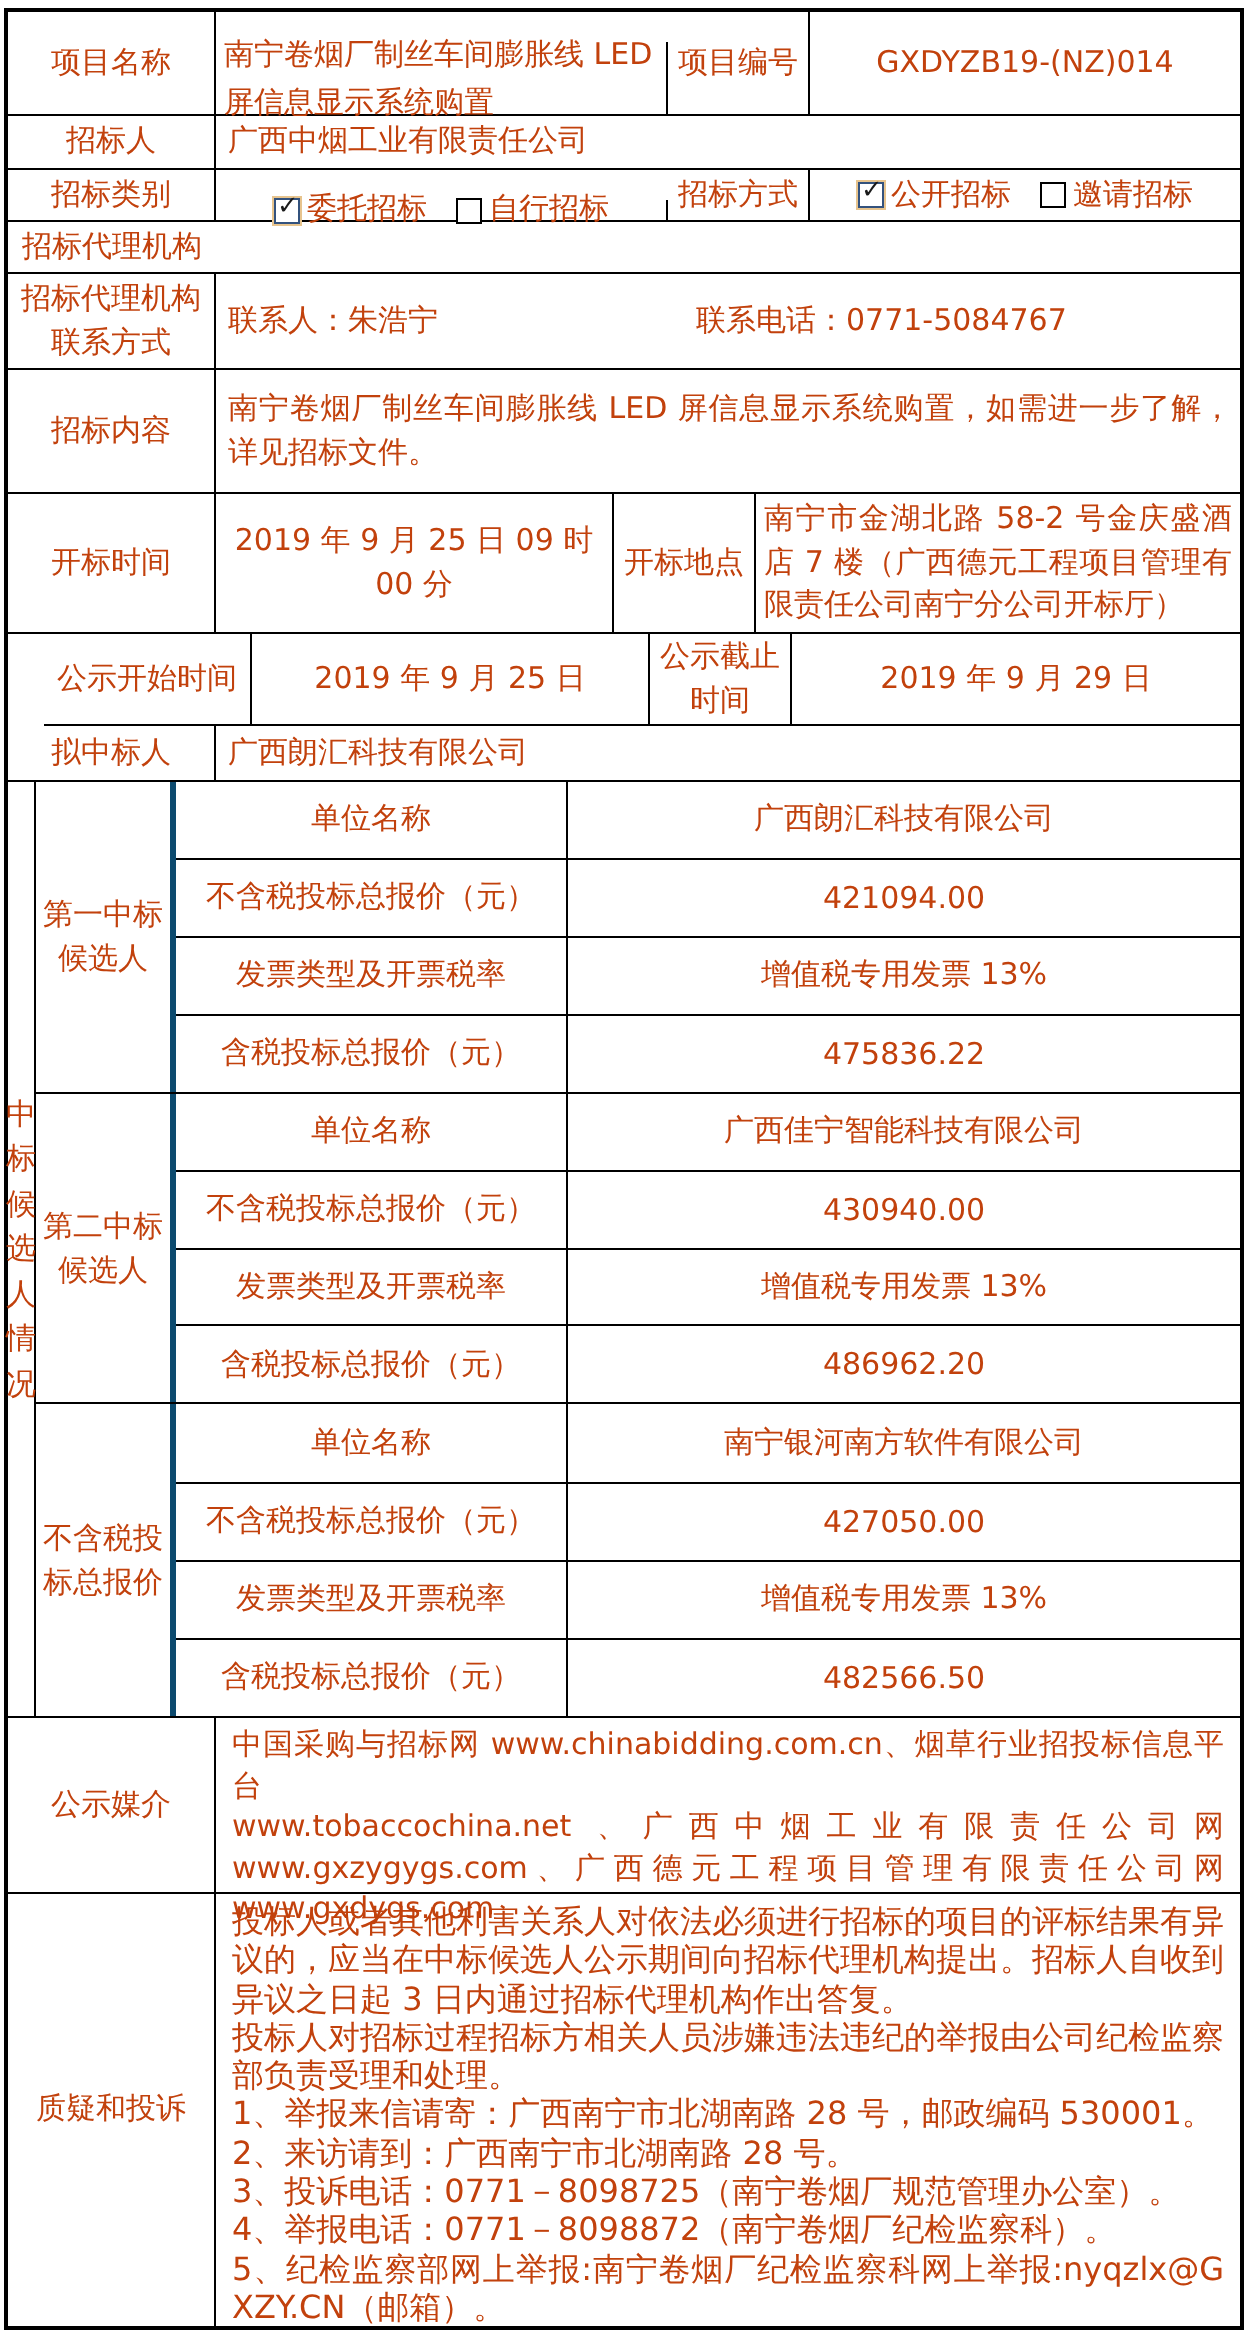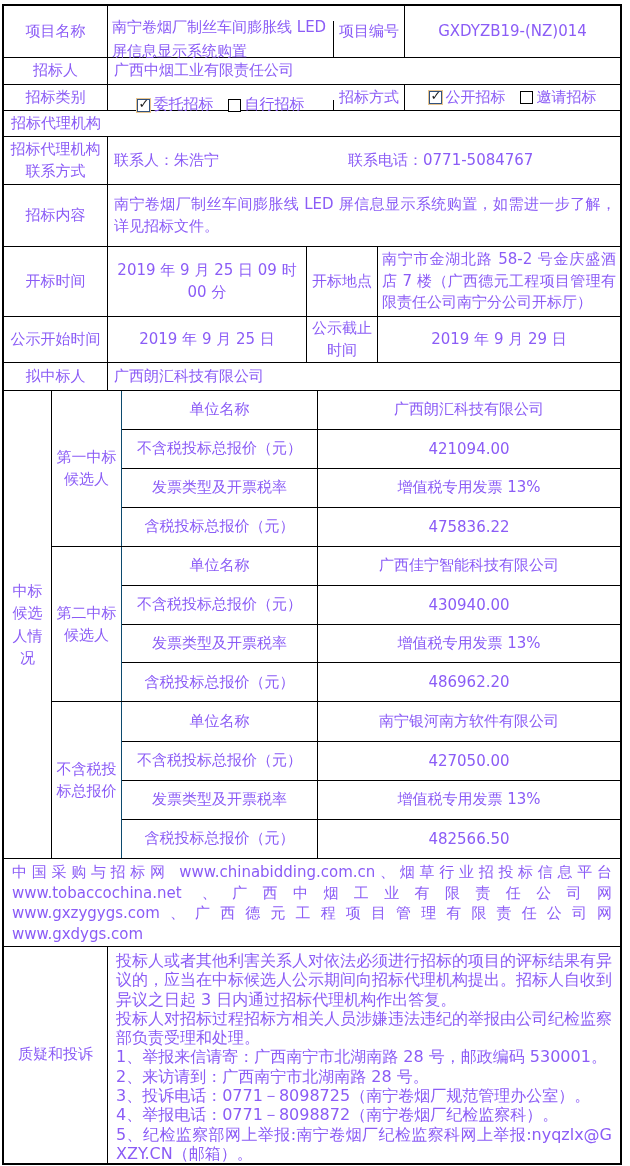--- a/index.html
+++ b/index.html
@@ -1,19 +1,19 @@
 <!DOCTYPE html>
 <html><head>
 <meta charset="utf-8">
 <style>
   * { box-sizing: border-box; margin: 0; padding: 0; }
   html,body { background:#fff; }
   .page {
     position: relative; width: 630px; height: 1166px; background: #fff;
-    font-family: "DejaVu Sans", sans-serif; color: #8b5cf6; overflow: hidden;
+    font-family: "DejaVu Sans", sans-serif; color: #c2410c; overflow: hidden;
   }
   .tbl {
     position: absolute; left: 2px; top: 4px; width: 620px;
     border: 2px solid #000; background: #fff;
     display: flex; flex-direction: column;
   }
   .row { display: flex; border-bottom: 1px solid #000; }
   .row:last-child { border-bottom: none; }
   .cell {
     border-right: 1px solid #000; display: flex; align-items: center;
@@ -27,50 +27,50 @@
   
   .wA { width: 104px; flex: none; }
   .wB1 { width: 226px; flex: none; margin-top: 15px; }   
   .wC1 { width: 71px; flex: none; }    
   .wB7 { width: 199px; flex: none; }   
   .wC7 { width: 71px; flex: none; }    
   .grow { flex: 1; }
   
   .h1 { height: 52px; } .h2 { height: 27px; } .h3 { height: 26px; }
   .h4 { height: 26px; flex-direction: column; } .h5 { height: 48px; } .h6 { height: 62px; }
-  .h7 { height: 70px; } .h8 { height: 46px; } .h9 { height: 28px; }
+  .h7 { height: 70px; } .h8 { height: 46px; margin-left: 18px; } .h9 { height: 28px; }
   .hMedia { height: 88px; } .hComplaints { height: 216px; }
   
   .cb {
     display: inline-block; width: 13px; height: 13px; border: 1px solid #000;
     margin-right: 4px; vertical-align: -2px; position: relative; background: #fff;
     flex: none;
   }
   .cb.checked { border-color: #33527d; box-shadow: 0 0 0 1px #e7c48e; }
   .cb.checked::after {
     content: "✓"; position: absolute; left: 1px; top: -3px;
     font-size: 13px; line-height: 13px; color: #1a1a1a;
   }
   .optgroup { display: flex; align-items: center; gap: 14px; justify-content: center; width: 100%; }
   .opt { display: inline-flex; align-items: center; white-space: nowrap; }
   
   .contact-cell { position: relative; align-items: center; }
   .contact-phone { position: absolute; left: 240px; top: 50%; transform: translateY(-50%); white-space: nowrap; }
   
   .cand-block { display: flex; height: 468px; border-bottom: 1px solid #000; }
   .cand-side {
-    width: 48px; flex: none; border-right: 1px solid #000; display: flex;
+    width: 14px; flex: none; border-right: 1px solid #000; display: flex;
     align-items: center; justify-content: center; text-align: center;
     padding: 0 2px; font-size: 15px; line-height: 1.5; word-break: break-all;
   }
   .cand-groups { flex: 1; display: flex; flex-direction: column; }
   .cand-group { display: flex; height: 156px; border-bottom: 1px solid #000; }
   .cand-group:last-child { border-bottom: none; }
   .cand-glabel {
-    width: 70px; flex: none; border-right: 1px solid #0c4a6e; display: flex;
+    width: 70px; flex: none; border-right: 3px solid #0c4a6e; display: flex;
     align-items: center; justify-content: center; text-align: center;
     padding: 0 2px; font-size: 15px; line-height: 1.5; word-break: break-all;
   }
   .cand-rows { flex: 1; display: flex; flex-direction: column; }
   .cand-row { display: flex; flex: 1; border-bottom: 1px solid #000; }
   .cand-row:last-child { border-bottom: none; }
   .cand-rlabel {
     width: 196px; flex: none; border-right: 1px solid #000; display: flex;
     align-items: center; justify-content: center; text-align: center;
     font-size: 15px; padding: 2px 4px;
@@ -239,20 +239,21 @@
               <div class="cand-rlabel">含税投标总报价（元）</div>
               <div class="cand-rvalue">482566.50</div>
             </div>
           </div>
         </div>
 
       </div>
     </div>
 
     <div class="row hMedia">
+      <div class="cell wA lab">公示媒介</div>
       <div class="cell grow media-cell">
         <div class="media-line stretch">中国采购与招标网 www.chinabidding.com.cn、烟草行业招投标信息平台</div>
         <div class="media-line stretch">www.tobaccochina.net 、广西中烟工业有限责任公司网</div>
         <div class="media-line stretch">www.gxzygygs.com、广西德元工程项目管理有限责任公司网</div>
         <div class="media-line">www.gxdygs.com</div>
       </div>
     </div>
 
     <div class="row hComplaints">
       <div class="cell wA lab">质疑和投诉</div>

